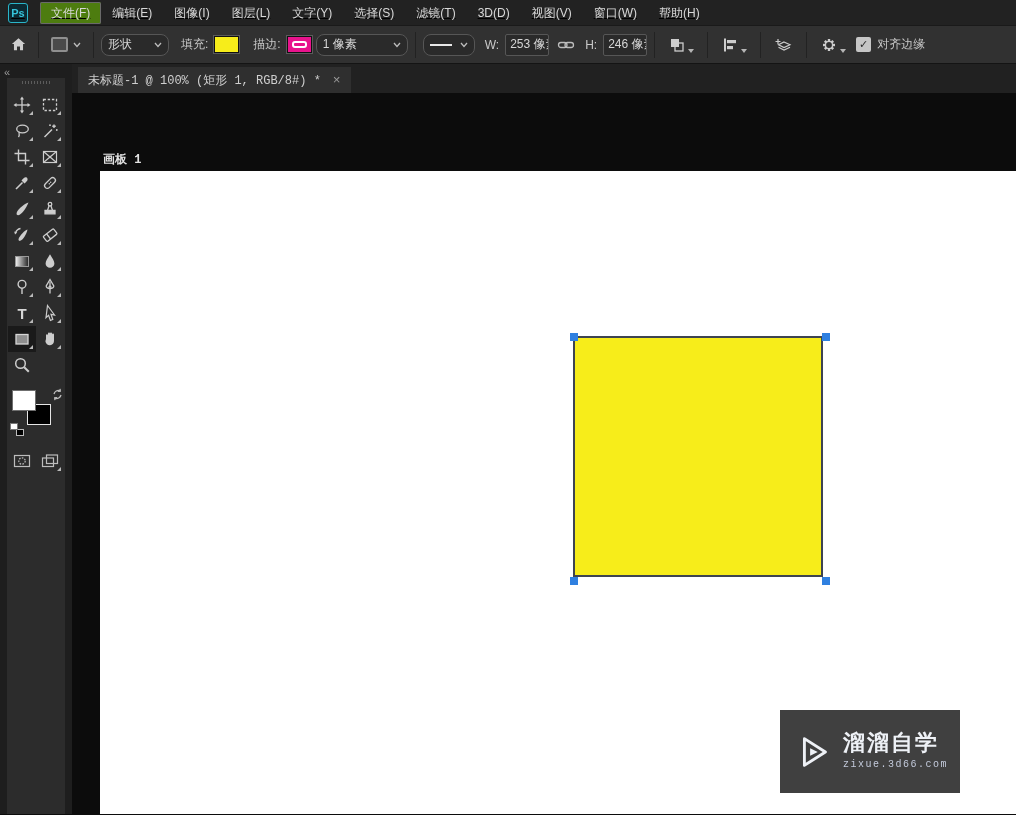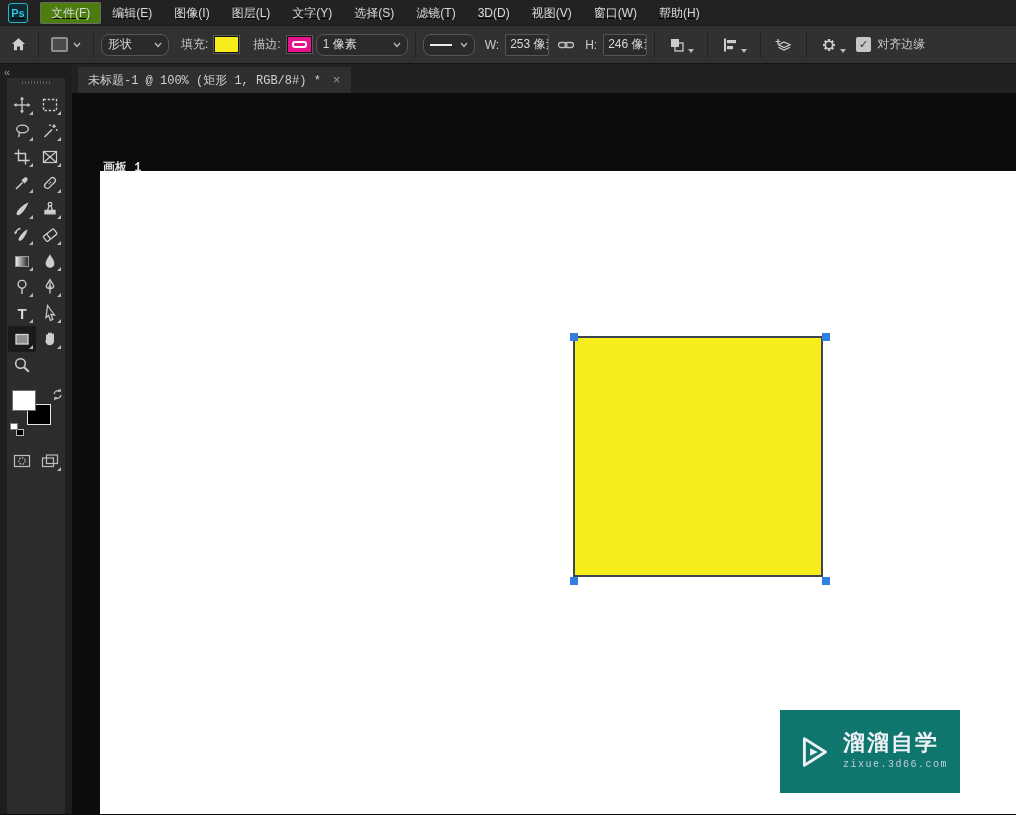--- a/index.html
+++ b/index.html
@@ -72,31 +72,31 @@
   .default-btn .d-f { position:absolute; left:0; top:0; width:8px; height:7px; background:#fff; border:1px solid #777; }
   .bottom-tools { display:grid; grid-template-columns:28px 28px; justify-content:center; margin-top:10px; }
 
   
   .doc-column { flex:1; display:flex; flex-direction:column; min-width:0;font-family:Liberation Mono, monospace; }
   .tabbar { height:29px; background:#212121; display:flex; align-items:flex-end; }
   .doc-tab { height:26px; background:#2f2f2f; color:#cfcfcf; font-size:12px;
              display:flex; align-items:center; padding:0 10px; margin-left:6px; white-space:nowrap; }
   .tab-close { color:#9a9a9a; margin-left:12px; font-size:13px; line-height:1; }
   .canvas { flex:1; position:relative; background:#0c0c0c; overflow:hidden; }
-  .artboard-label { position:absolute; left:31px; top:66px; color:#e2e2e2; font-size:12px; font-weight:bold; }
+  .artboard-label { position:absolute; left:31px; top:58px; color:#e2e2e2; font-size:12px; font-weight:bold; }
   .artboard { position:absolute; left:28px; top:78px; right:0; bottom:0; background:#ffffff; }
   .shape-rect { position:absolute; left:501px; top:243px; width:250px; height:241px;
                 border:2px solid #3e4450; }
   .handle { position:absolute; width:8px; height:8px; background:#2f80e0; }
   .h-tl { left:498px; top:240px; } .h-tr { left:750px; top:240px; }
   .h-bl { left:498px; top:484px; } .h-br { left:750px; top:484px; }
 
   
   .watermark { position:absolute; left:708px; top:617px; width:180px; height:83px;
-               background:#0f766e; display:flex; align-items:center; justify-content:center; gap:9px; }
+               background:#404040; display:flex; align-items:center; justify-content:center; gap:9px; }
   .wm-text { display:flex; flex-direction:column; }
   .wm-title { color:#eef1f6; font-size:22px; font-weight:bold; letter-spacing:2px; line-height:1.1; }
   .wm-url { color:#c3cadb; font-size:10px; letter-spacing:1.5px; margin-top:2px;text-align:right; }
 </style>
 </head>
 <body>
 
 <div class="menubar">
   <div class="ps-logo">Ps</div>
   <div class="menu-item active">文件(F)</div>

